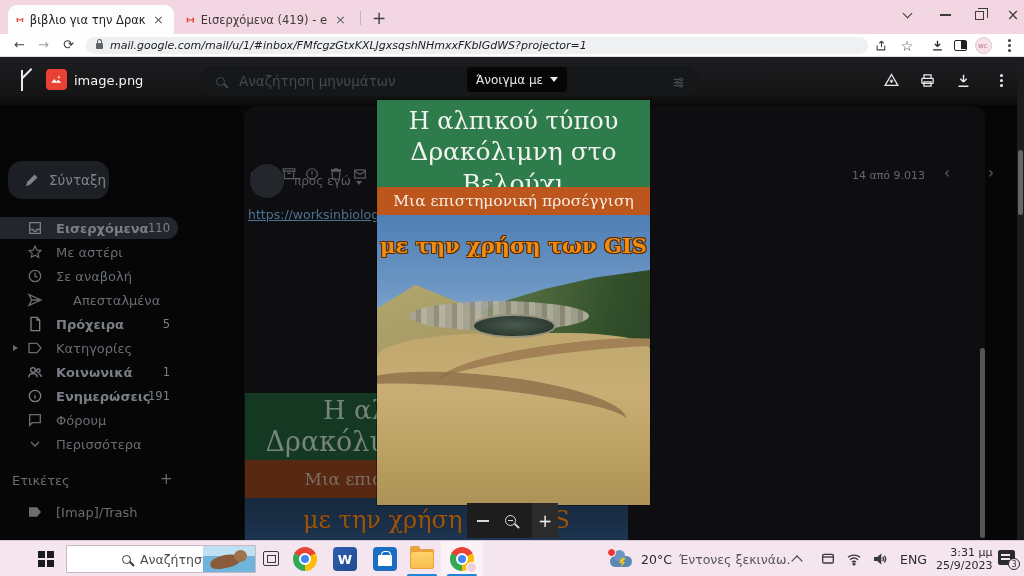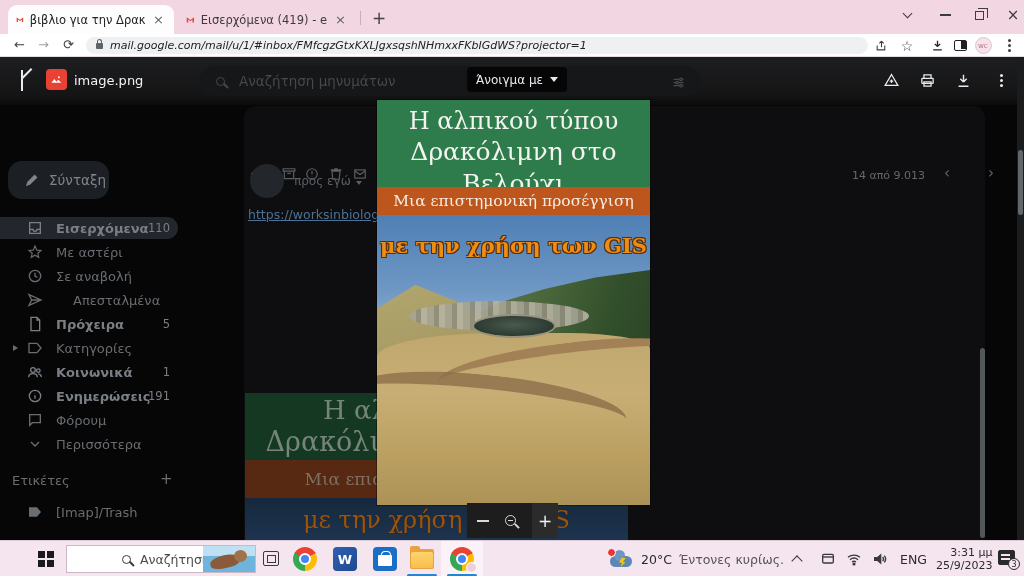--- a/index.html
+++ b/index.html
@@ -554,21 +554,21 @@
     </div>
     <div class="openline" style="left:407px;width:30px;"></div>
     <div class="openline" style="left:447px;width:30px;"></div>
 
     <div class="tb-right" style="left:610px;">
       <span class="cloud">
           <span class="bolt"></span>
           <span class="alert-dot"></span>
         </span>
       <span style="margin-left:9px;">20°C</span>
-      <span style="margin-left:7px;color:#555;">Έντονες κυρίως.</span>
+      <span style="margin-left:7px;color:#555;">Έντονες ξεκινάω.</span>
     </div>
     <div class="tb-right" style="left:793px;">
         <span class="tray-chev"></span>
       </div>
     <div class="tb-right" style="left:820px;">
       <svg class="tray-svg" viewBox="0 0 24 24" fill="none" stroke="currentColor" stroke-width="2">
           <rect x="4" y="5" width="16" height="13" rx="2"></rect>
           <path d="M4 9h16"></path>
         </svg>
     </div>

